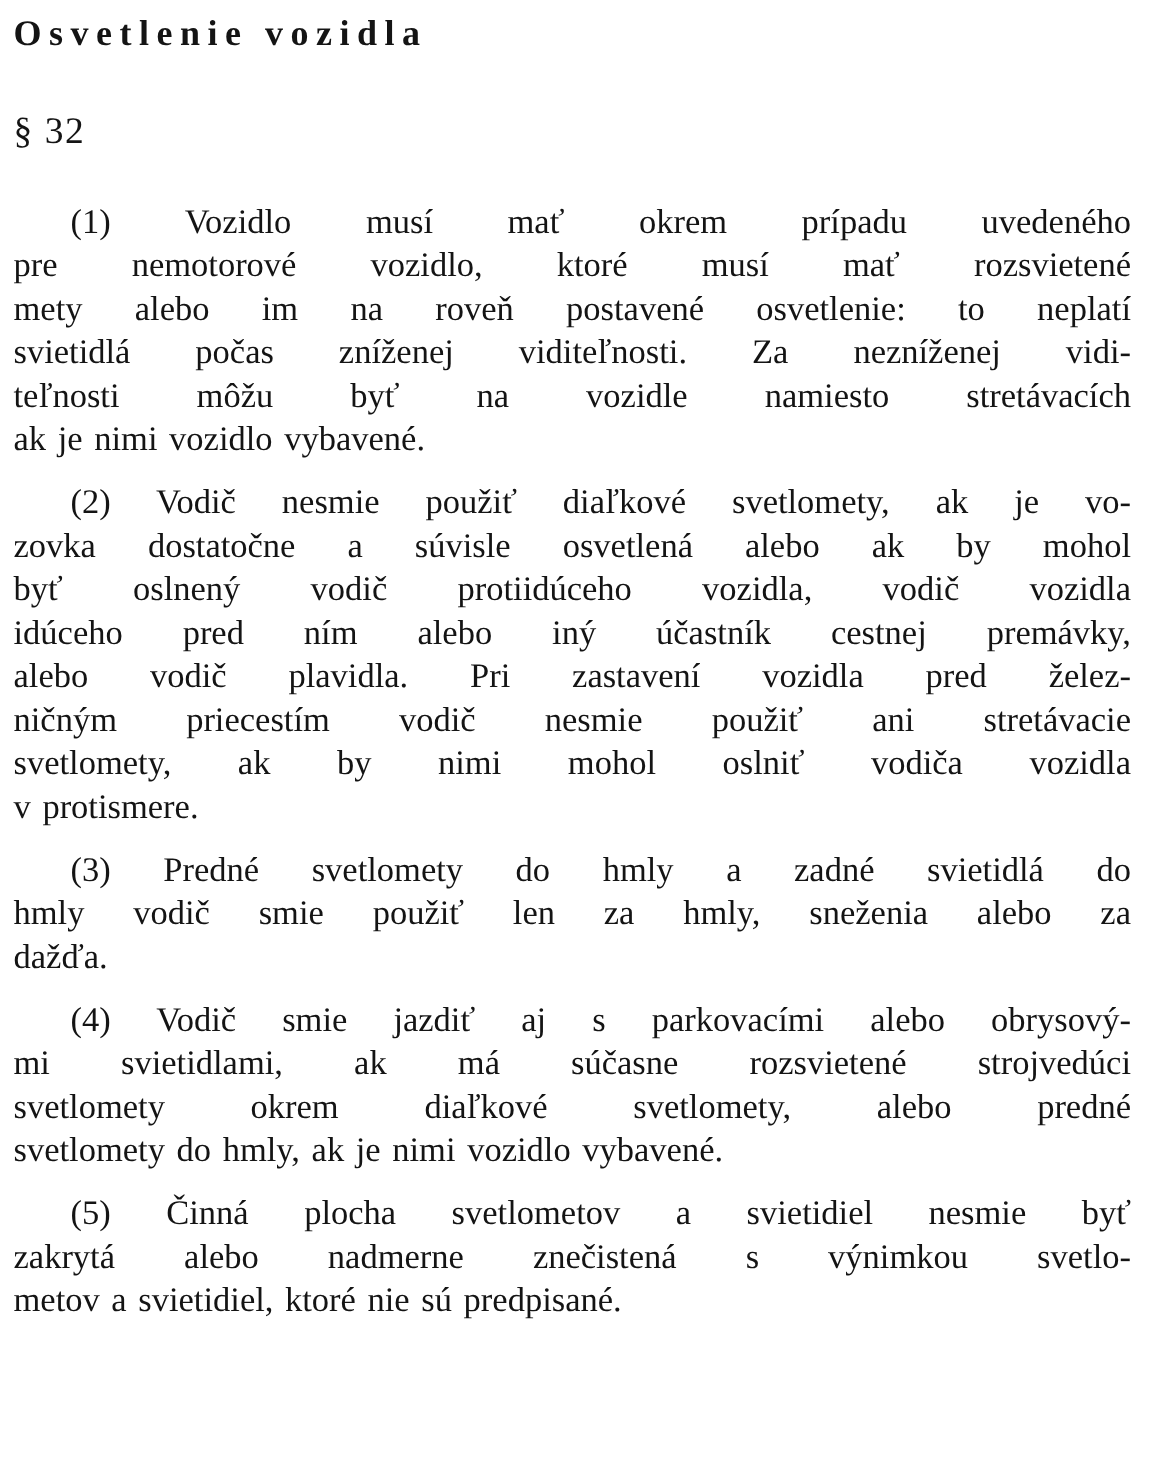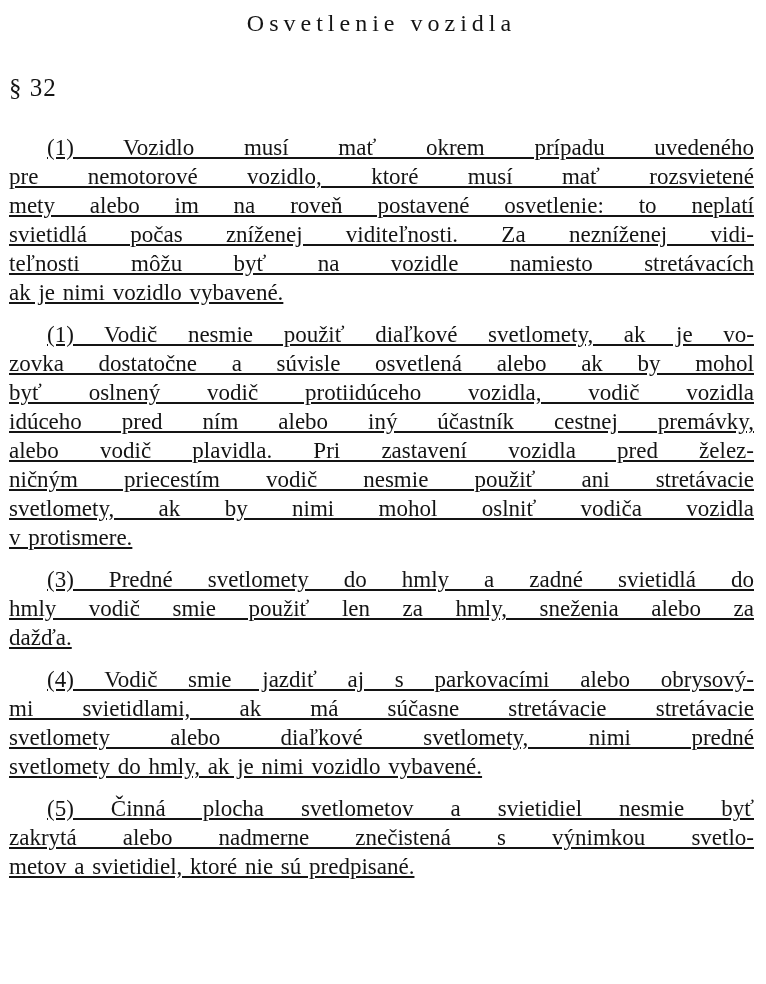--- a/index.html
+++ b/index.html
@@ -14,36 +14,34 @@
     box-sizing: border-box;
     background: #ffffff;
     color: #141414;
     font-family: "Liberation Serif", "DejaVu Serif", serif;
     padding: 6px 12px 0 9px;
     overflow: hidden;
   }
   .title {
     margin: 4px 0 0 0;
     font-size: 24px;
-    font-weight: 400;
-    text-align: center;
+    font-weight: 700;
     letter-spacing: 5px;
     color: #141414;
   }
   .section {
     margin: 37px 0 0 0;
     font-size: 25px;
     font-weight: 500;
     text-align: left;
     letter-spacing: 1px;
     color: #141414;
   }
   .paragraphs {
     margin-top: 31px;
-    text-decoration: underline;
   }
   .para {
     margin: 0;
   }
   .para + .para {
     margin-top: 13px;
   }
   .line {
     font-size: 23px;
     line-height: 29px;
@@ -69,38 +67,38 @@
   <div class="paragraphs" id="paragraphs">
       <div class="para">
         <div class="line first">(1) Vozidlo musí mať okrem prípadu uvedeného</div>
         <div class="line">pre nemotorové vozidlo, ktoré musí mať rozsvietené</div>
         <div class="line">mety alebo im na roveň postavené osvetlenie: to neplatí</div>
         <div class="line">svietidlá počas zníženej viditeľnosti. Za nezníženej vidi-</div>
         <div class="line">teľnosti môžu byť na vozidle namiesto stretávacích</div>
         <div class="line last">ak je nimi vozidlo vybavené.</div>
       </div>
       <div class="para">
-        <div class="line first">(1) Vodič nesmie použiť diaľkové svetlomety, ak je vo-</div>
+        <div class="line first">(2) Vodič nesmie použiť diaľkové svetlomety, ak je vo-</div>
         <div class="line">zovka dostatočne a súvisle osvetlená alebo ak by mohol</div>
         <div class="line">byť oslnený vodič protiidúceho vozidla, vodič vozidla</div>
         <div class="line">idúceho pred ním alebo iný účastník cestnej premávky,</div>
         <div class="line">alebo vodič plavidla. Pri zastavení vozidla pred želez-</div>
         <div class="line">ničným priecestím vodič nesmie použiť ani stretávacie</div>
         <div class="line">svetlomety, ak by nimi mohol oslniť vodiča vozidla</div>
         <div class="line last">v protismere.</div>
       </div>
       <div class="para">
         <div class="line first">(3) Predné svetlomety do hmly a zadné svietidlá do</div>
         <div class="line">hmly vodič smie použiť len za hmly, sneženia alebo za</div>
         <div class="line last">dažďa.</div>
       </div>
       <div class="para">
         <div class="line first">(4) Vodič smie jazdiť aj s parkovacími alebo obrysový-</div>
-        <div class="line">mi svietidlami, ak má súčasne stretávacie stretávacie</div>
-        <div class="line">svetlomety alebo diaľkové svetlomety, nimi predné</div>
+        <div class="line">mi svietidlami, ak má súčasne rozsvietené strojvedúci</div>
+        <div class="line">svetlomety okrem diaľkové svetlomety, alebo predné</div>
         <div class="line last">svetlomety do hmly, ak je nimi vozidlo vybavené.</div>
       </div>
       <div class="para">
         <div class="line first">(5) Činná plocha svetlometov a svietidiel nesmie byť</div>
         <div class="line">zakrytá alebo nadmerne znečistená s výnimkou svetlo-</div>
         <div class="line last">metov a svietidiel, ktoré nie sú predpisané.</div>
       </div>
     </div>
 </div>
 

